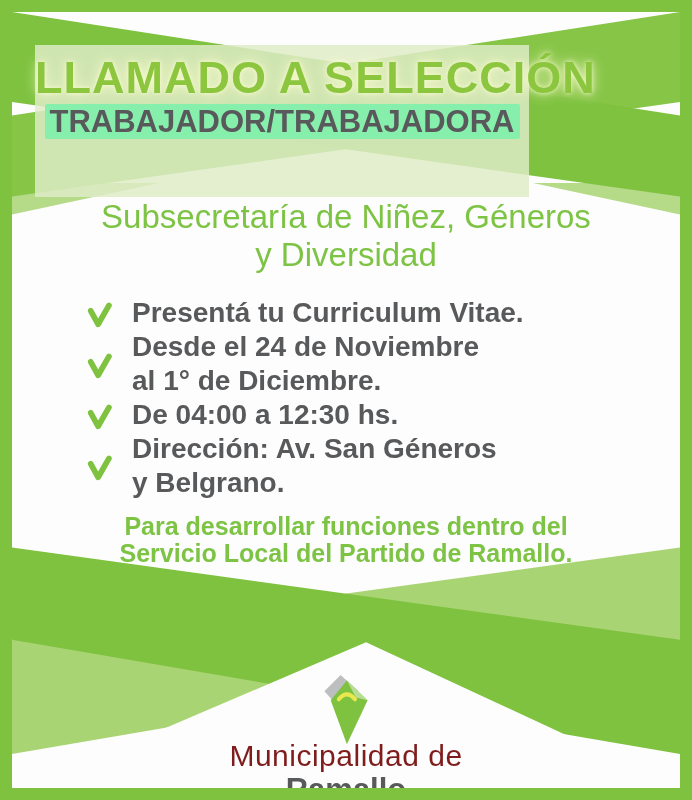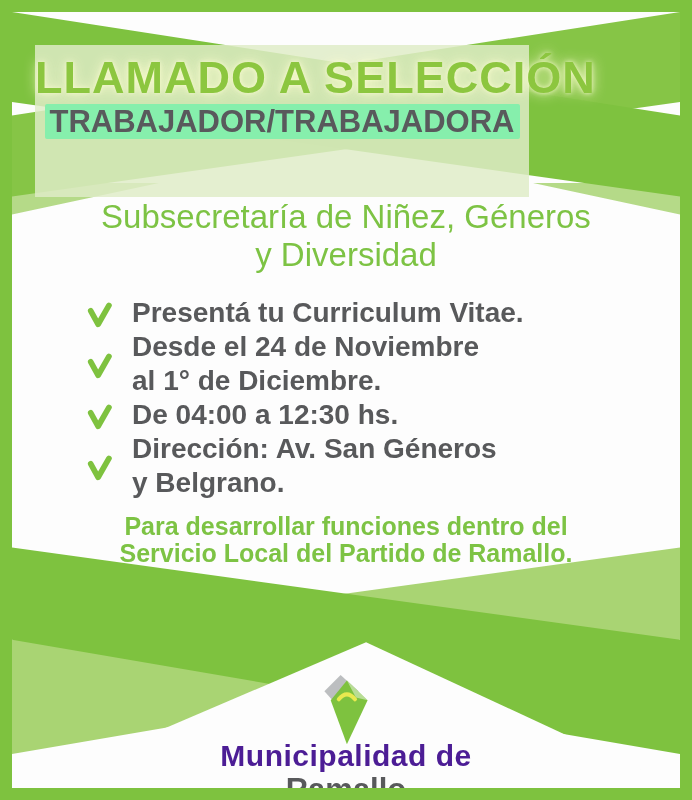--- a/index.html
+++ b/index.html
@@ -51,21 +51,21 @@
     text-align:center; font-size:25px; font-weight:700; color:#7dc344; line-height:27px;margin-top:19px;
   }
 
   
   .bdeco { position:absolute; top:533px; left:0; width:668px; height:243px; background:#fdfdfd; overflow:hidden; }
   .b-light { background:#a9d473; clip-path:polygon(100% 1%, 0 39%, 0 86%, 100% 39%); }
   .b-solid { background:#7ec23f; clip-path:polygon(0 1%, 100% 39%, 100% 86%, 0 39%); }
   .b-tri   { background:#fdfdfd; clip-path:polygon(53% 40%, 2% 100%, 100% 100%); }
   .logo { position:absolute; left:50%; transform:translateX(-50%); top:130px; width:420px; text-align:center; z-index:4; }
   .logo svg { display:block; margin:0 auto; }
-  .org1 { font-size:30px; font-weight:700; color:#4c1d95; letter-spacing:0.5px; margin-top:-8px; white-space:nowrap; }
+  .org1 { font-size:30px; font-weight:400; color:#7f1d1d; letter-spacing:0.5px; margin-top:-8px; white-space:nowrap; }
   .org2 { font-size:31px; font-weight:700; color:#58595b; margin-top:-1px; white-space:nowrap; }
 </style>
 </head>
 <body>
 
 <div class="page">
 
   <div class="inner">
 
     <div class="banner">

